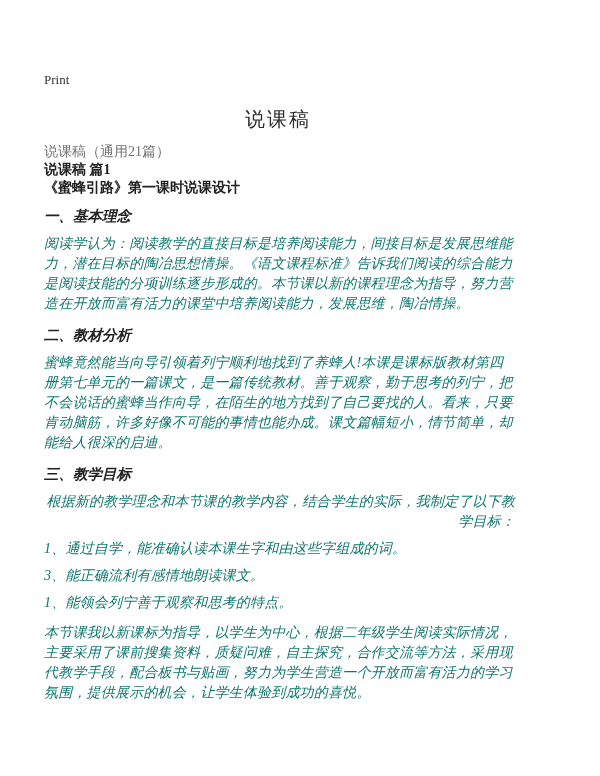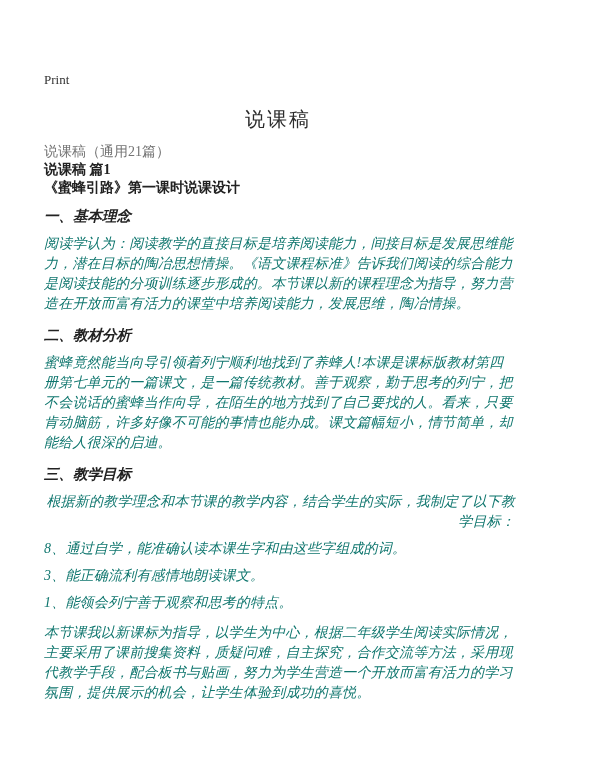--- a/index.html
+++ b/index.html
@@ -95,21 +95,21 @@
   </div>
 
   <div class="section">
     <div class="section-heading">二、教材分析</div>
     <p class="para">蜜蜂竟然能当向导引领着列宁顺利地找到了养蜂人!本课是课标版教材第四册第七单元的一篇课文，是一篇传统教材。善于观察，勤于思考的列宁，把不会说话的蜜蜂当作向导，在陌生的地方找到了自己要找的人。看来，只要肯动脑筋，许多好像不可能的事情也能办成。课文篇幅短小，情节简单，却能给人很深的启迪。</p>
   </div>
 
   <div class="section">
     <div class="section-heading">三、教学目标</div>
     <p class="para list-lead">根据新的教学理念和本节课的教学内容，结合学生的实际，我制定了以下教学目标：</p>
-    <p class="para list-item">8、通过自学，能准确认读本课生字和由这些字组成的词。</p>
+    <p class="para list-item">1、通过自学，能准确认读本课生字和由这些字组成的词。</p>
     <p class="para list-item">3、能正确流利有感情地朗读课文。</p>
     <p class="para list-item">1、能领会列宁善于观察和思考的特点。</p>
   </div>
 
   <div class="section">
     <p class="para">本节课我以新课标为指导，以学生为中心，根据二年级学生阅读实际情况，主要采用了课前搜集资料，质疑问难，自主探究，合作交流等方法，采用现代教学手段，配合板书与贴画，努力为学生营造一个开放而富有活力的学习氛围，提供展示的机会，让学生体验到成功的喜悦。</p>
   </div>
 
   
 

